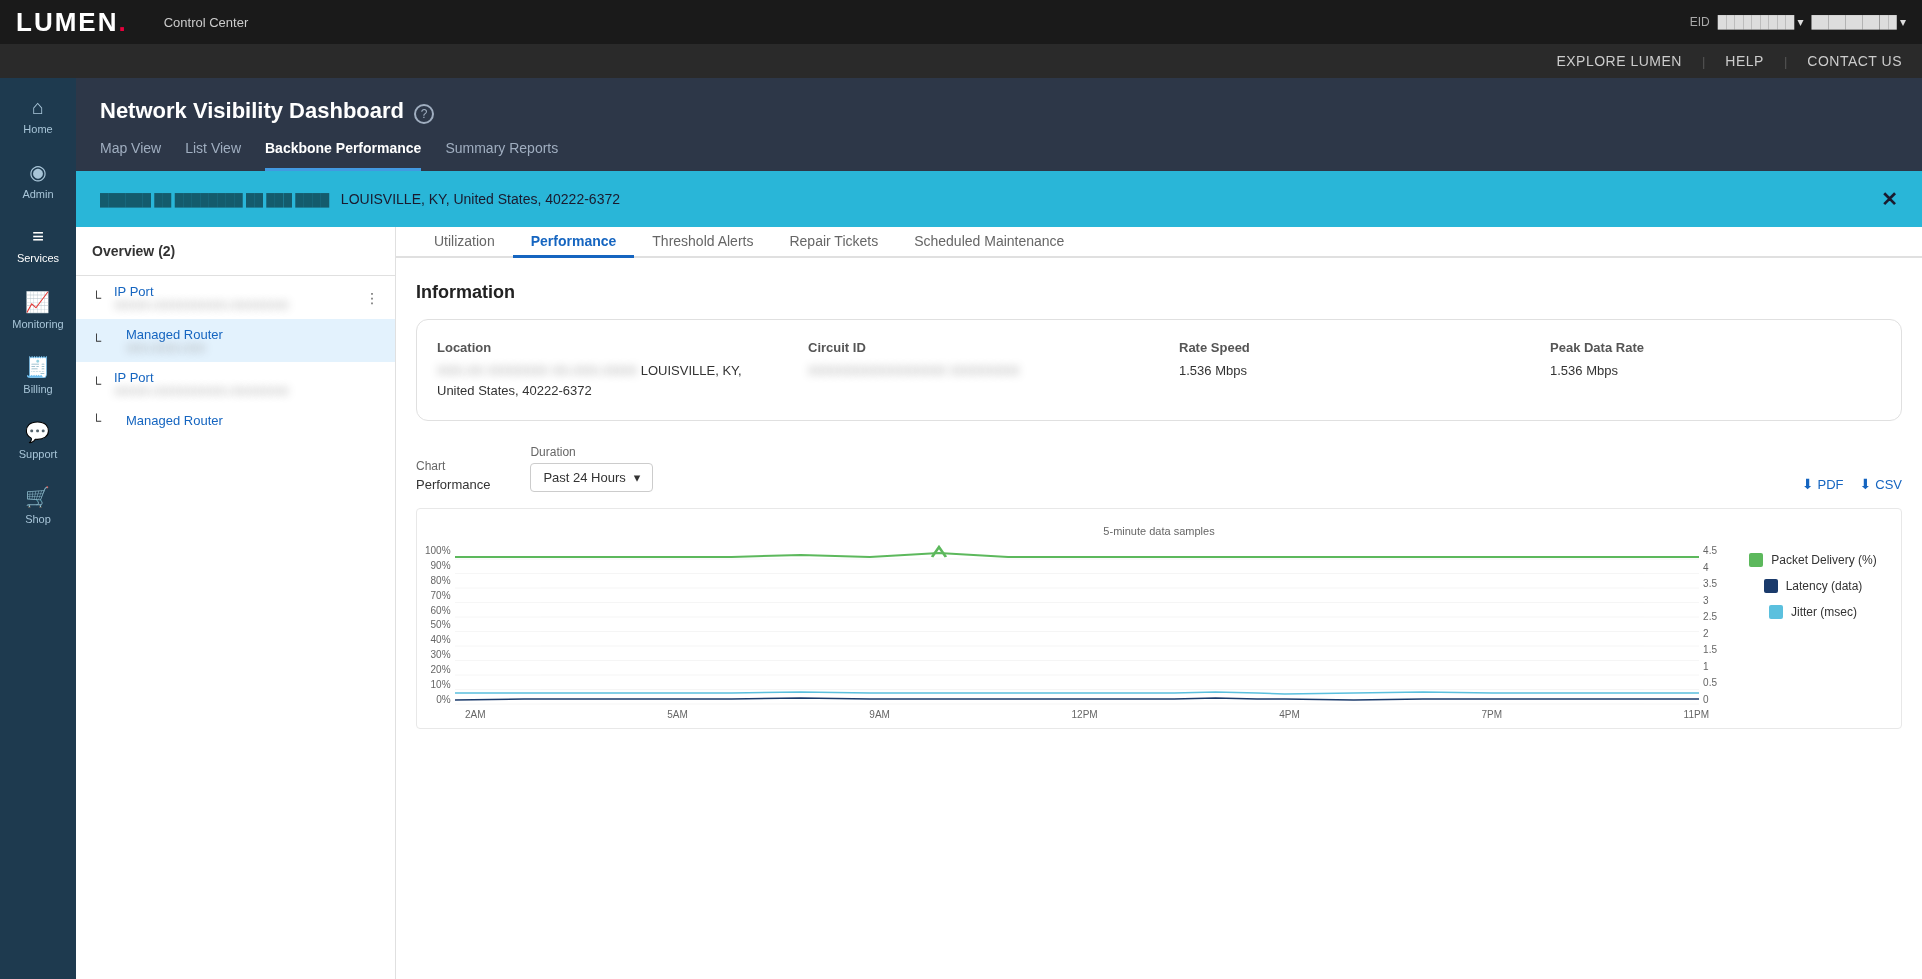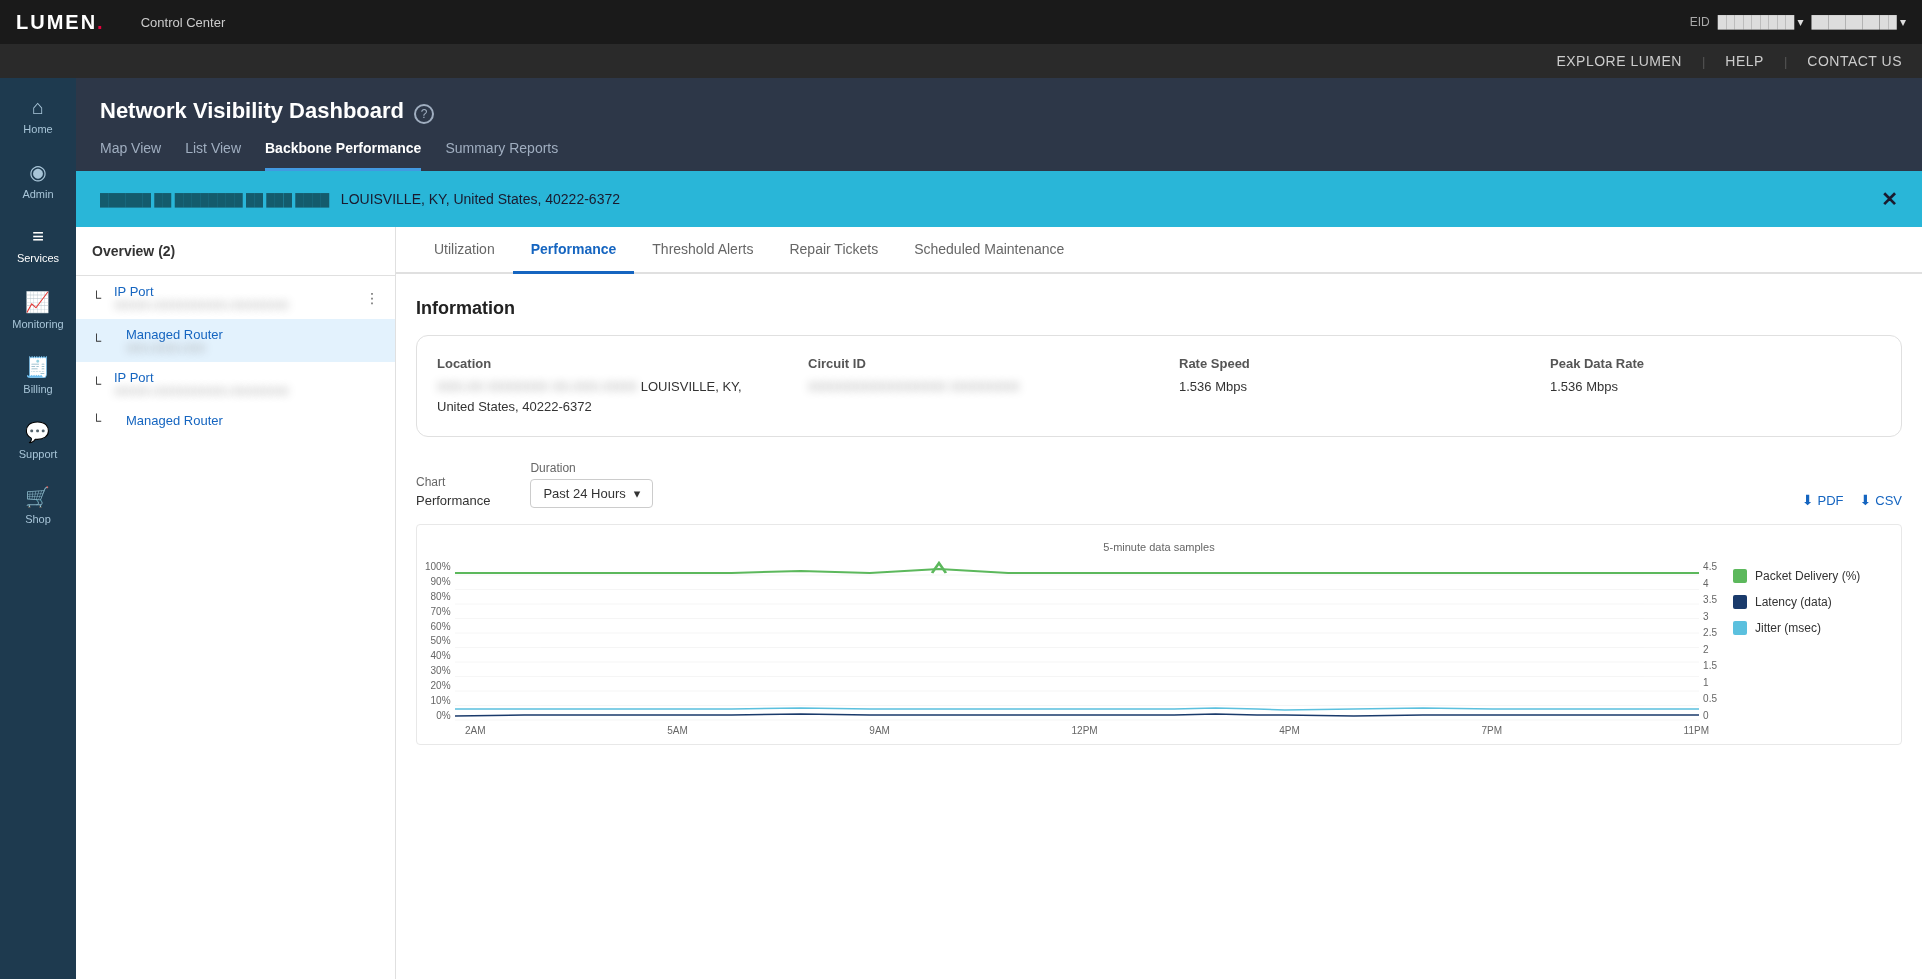--- a/index.html
+++ b/index.html
@@ -14,21 +14,21 @@
       justify-content: space-between;
       padding: 0 16px;
     }
     .top-bar-logo {
       display: flex;
       align-items: center;
       gap: 20px;
     }
     .logo-text {
       color: white;
-      font-size: 20px;
+      font-size: 26px;
       font-weight: bold;
       letter-spacing: 2px;
       text-align: center;
     }
     .logo-dot {
       color: #e8003d;
     }
     .control-center-label {
       color: #ccc;
       font-size: 13px;
@@ -217,21 +217,21 @@
 
     
     .inner-tabs {
       display: flex;
       gap: 0;
       border-bottom: 2px solid #e0e0e0;
       padding: 0 20px;
       background: white;
     }
     .inner-tab {
-      padding: 14px 18px;
+      padding: 6px 18px;
       cursor: pointer;
       color: #666;
       font-size: 14px;
       border-bottom: 3px solid transparent;
       margin-bottom: -2px;
       white-space: nowrap;
     }
     .inner-tab.active { color: #1565c0; border-bottom-color: #1565c0; font-weight: bold; }
 
     
@@ -331,20 +331,21 @@
     .chart-wrapper {
       display: flex;
       gap: 16px;
     }
     .chart-legend {
       display: flex;
       flex-direction: column;
       gap: 12px;
       padding-top: 8px;
       min-width: 160px;
+      align-items: center;
     }
     .legend-item {
       display: flex;
       align-items: center;
       gap: 8px;
       font-size: 12px;
       color: #333;
     }
     .legend-color {
       width: 14px;

